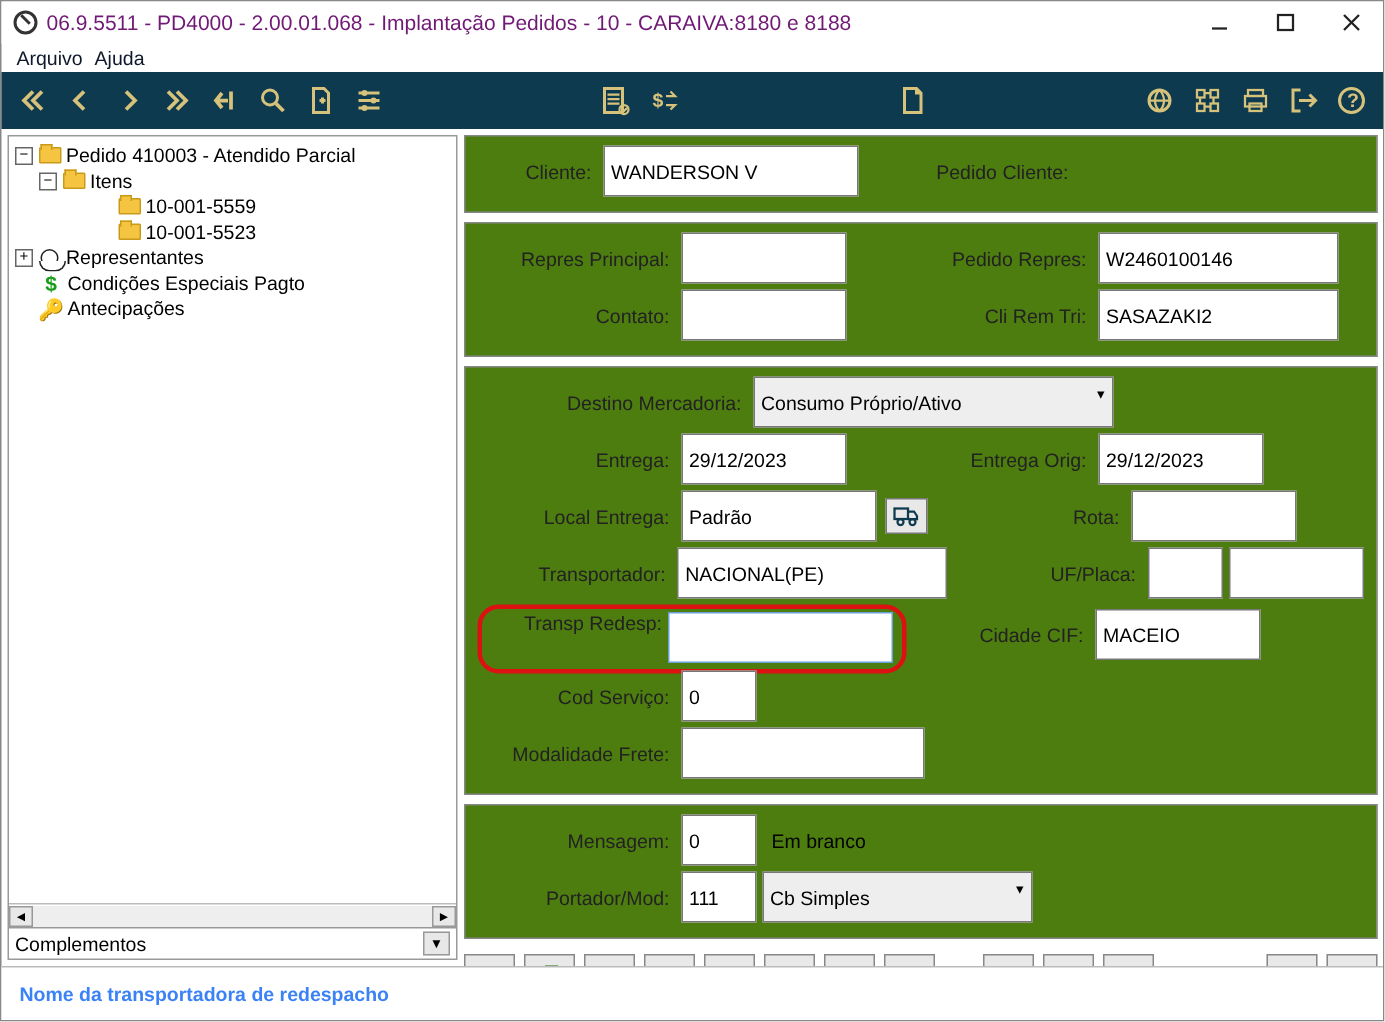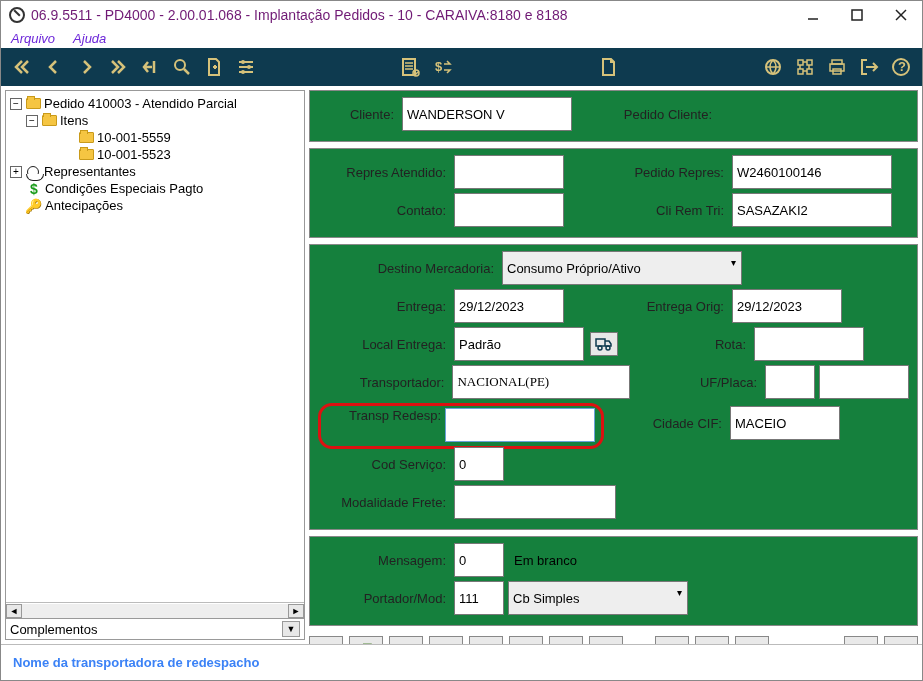--- a/index.html
+++ b/index.html
@@ -4,21 +4,21 @@
 <style>
   * { box-sizing: border-box; font-family: Tahoma, Arial, sans-serif; font-size: 13px; }
   body { margin: 0; background: #f0f0f0; width: 923px; height: 681px; overflow: hidden; }
   .window { background: #fff; border: 1px solid #888; width: 923px; height: 681px; display: flex; flex-direction: column; }
   .titlebar { display: flex; align-items: center; padding: 4px 8px; background: #fff; }
   .titlebar .sys-icon { width: 16px; height: 16px; border: 2px solid #333; border-radius: 50%; margin-right: 6px; position: relative; }
   .titlebar .sys-icon::before { content: ""; position: absolute; width: 8px; height: 2px; background: #333; top: 3px; left: 2px; transform: rotate(45deg);}
   .titlebar .title { flex: 1; font-size: 14px; color: #701a75; }
   .win-btns { display: flex; gap: 18px; }
   .win-btn { width: 26px; height: 20px; display: flex; align-items: center; justify-content: center; cursor: pointer; }
-  .menubar { padding: 2px 10px; display: flex; gap: 18px; color: #6d28d9; font-style: italic; }
+  .menubar { padding: 2px 10px; display: flex; gap: 8px; color: #0f172a; }
   .menubar span { cursor: pointer; }
   .toolbar-dark { background: #0e3a4f; display: flex; align-items: center; padding: 4px 6px; gap: 2px; }
   .tb-btn { width: 30px; height: 30px; display: flex; align-items: center; justify-content: center; cursor: pointer; color: #d6c27a; border-radius: 3px; }
   .tb-spacer { flex: 1; }
   .tb-group { display: flex; gap: 2px; }
   .content { flex: 1; display: flex; min-height: 0; }
   .tree-panel { width: 300px; border: 1px solid #999; margin: 4px; background: #fff; display: flex; flex-direction: column; }
   .tree { flex: 1; overflow: auto; padding: 4px 2px; }
   .tree-row { display: flex; align-items: center; padding: 1px 2px; white-space: nowrap; }
   .tree-row .exp { width: 12px; height: 12px; border: 1px solid #666; display: inline-flex; align-items: center; justify-content: center; font-size: 10px; line-height: 1; margin-right: 3px; cursor: pointer; }
@@ -31,21 +31,21 @@
   .cond-ico { color:#1a9b1a; font-weight:bold; font-size:14px; }
   .key-ico { color:#c99a1a; font-size:14px; }
   .indent1 { padding-left: 18px; }
   .indent3 { padding-left: 70px; }
   .tree-scroll { height: 16px; border-top: 1px solid #bbb; display: flex; align-items: center; }
   .tree-scroll .sb-btn { width: 16px; height: 14px; border: 1px solid #999; background: #e8e8e8; display:flex; align-items:center; justify-content:center; font-size:9px; cursor:pointer;}
   .tree-scroll .sb-track { flex:1; height:14px; background:#eee; }
   .compl-row { border-top:1px solid #999; display:flex; align-items:center; padding:2px 4px;}
   .compl-row .dd { margin-left:auto; width:18px; height:16px; border:1px solid #999; background:#e8e8e8; display:flex;align-items:center;justify-content:center; font-size:9px; cursor:pointer;}
   .form-panel { flex: 1; display: flex; flex-direction: column; gap: 6px; padding: 4px 4px 0 0; overflow:auto;}
-  .group-box { border: 1px solid #888; padding: 6px 8px; background: #15803d; }
+  .group-box { border: 1px solid #888; padding: 6px 8px; background: #4d7c0f; }
   .row { display: flex; align-items: center; margin-bottom: 4px; gap: 4px; }
   .lbl { text-align: right; padding-right: 4px; color: #222; }
   .lbl.w110 { width: 132px; }
   .fld { height: 24px; border: 1px solid #777; background: #fff; padding: 16px 4px; }
   .fld.small { width: 110px; }
   .fld.med { width: 160px; }
   .fld.lg { width: 170px; }
   .fld.xs { width: 50px; }
   .sel-wrap { position:relative; display:inline-block; }
   .sel-wrap .caret { position:absolute; right:6px; top:6px; font-size:10px; pointer-events:none;}
@@ -267,21 +267,21 @@
       <div class="group-box">
         <div class="row">
           <span class="lbl" style="width:80px">Cliente:</span>
           <input class="fld lg" value="WANDERSON V" style="">
           <span class="lbl" style="width:140px">Pedido Cliente:</span>
         </div>
       </div>
 
       <div class="group-box">
         <div class="row">
-          <span class="lbl w110">Repres Atendido:</span>
+          <span class="lbl w110">Repres Principal:</span>
           <input class="fld small" value="" style="">
           <span class="lbl" style="width:160px">Pedido Repres:</span>
           <input class="fld med" value="W2460100146" style="">
         </div>
         <div class="row">
           <span class="lbl w110">Contato:</span>
           <input class="fld small" value="" style="">
           <span class="lbl" style="width:160px">Cli Rem Tri:</span>
           <input class="fld med" value="SASAZAKI2" style="">
         </div>
@@ -310,21 +310,21 @@
                 <path d="M10 4 H14 L16 7 V9 H10" fill="none" stroke="#0e3a4f" stroke-width="1.5"></path>
                 <circle cx="5" cy="11" r="2" fill="none" stroke="#0e3a4f" stroke-width="1.5"></circle>
                 <circle cx="13" cy="11" r="2" fill="none" stroke="#0e3a4f" stroke-width="1.5"></circle>
               </svg>
             </span>
           <span class="lbl" style="width:128px">Rota:</span>
           <input class="fld small" value="" style="">
         </div>
         <div class="row">
           <span class="lbl w110">Transportador:</span>
-          <input class="fld" style="width: 180px; font-family: Liberation Serif, serif;" value="NACIONAL(PE)">
+          <input class="fld" style="width: 180px;" value="NACIONAL(PE)">
           <span class="lbl" style="width:128px">UF/Placa:</span>
           <input class="fld xs" value="" style="">
           <input class="fld" style="width: 90px;" value="">
         </div>
         <div class="row">
           <span class="highlight-red">
             <span class="lbl" style="width:118px">Transp Redesp:</span>
             <input class="fld" style="width: 150px; border-color: rgb(106, 160, 216);" value="">
           </span>
           <span class="lbl" style="width:118px">Cidade CIF:</span>

